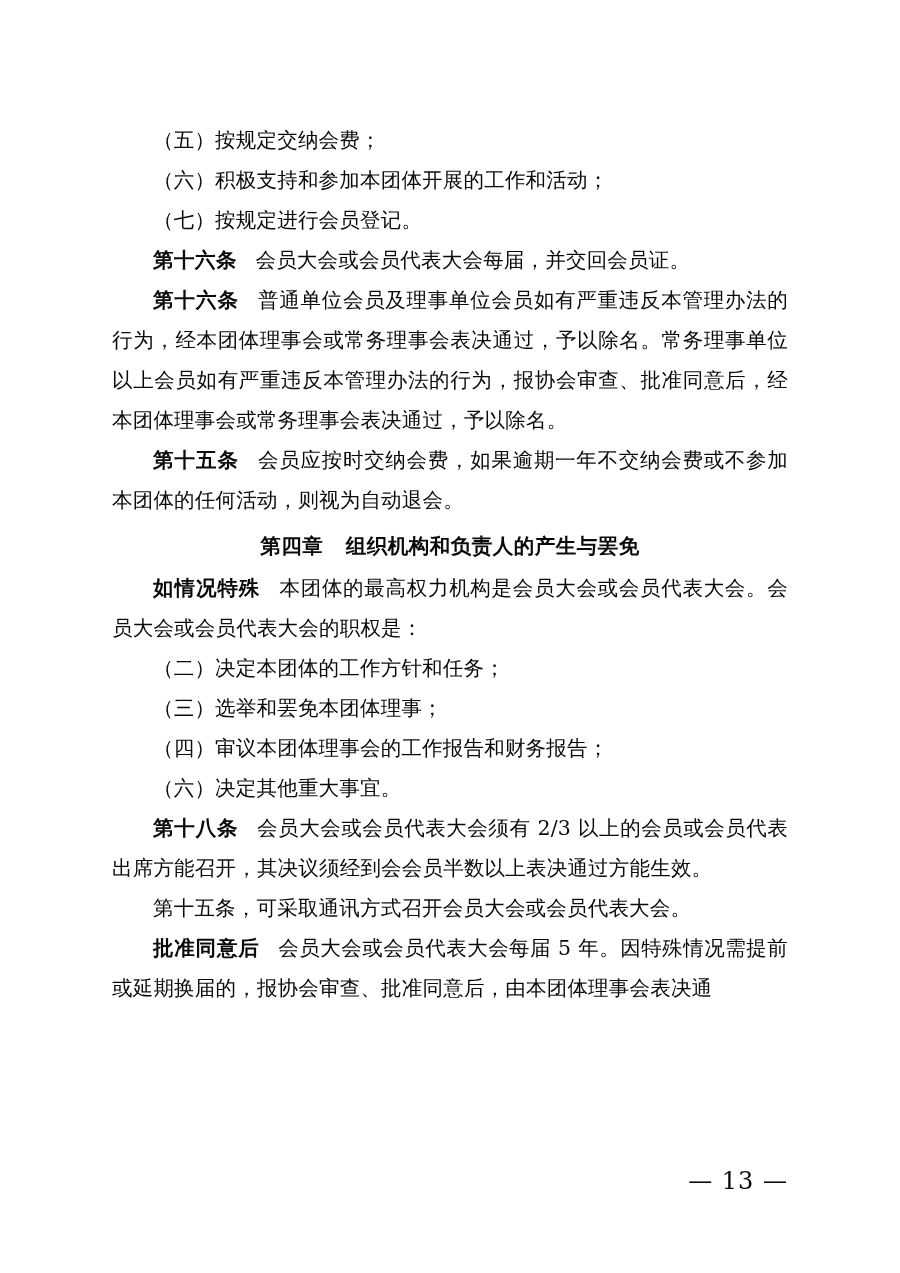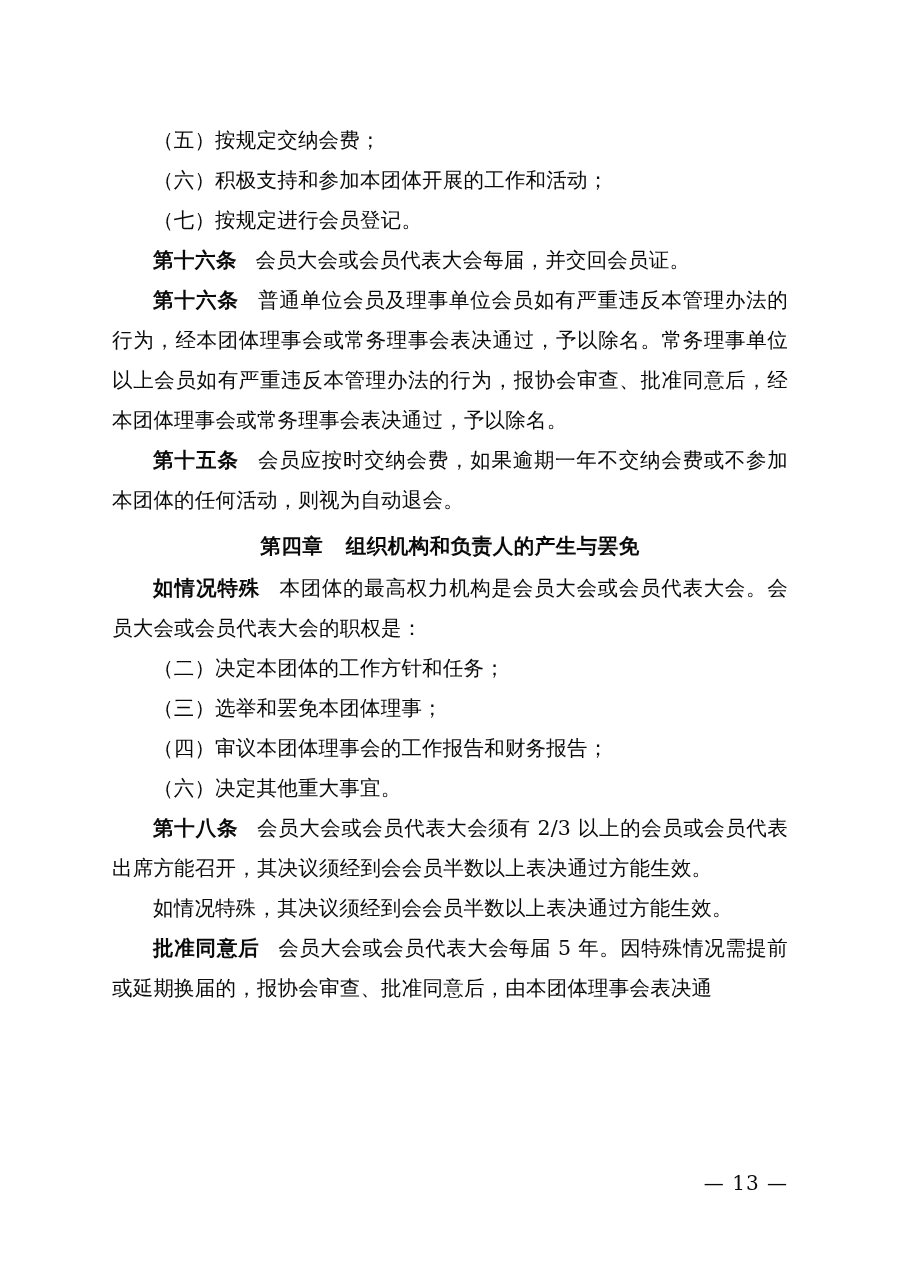--- a/index.html
+++ b/index.html
@@ -53,21 +53,21 @@
   }
   .chapter .gap {
     width: 1.1em;
   }
   .footer {
     position: absolute;
     left: 0;
     right: 112px;
     bottom: 78px;
     text-align: right;
-    font-size: 20px;
+    font-size: 24px;
     letter-spacing: 1px;
   }
 </style>
 </head>
 <body>
 
 <div class="page">
   <div class="doc-body">
 
     <p class="item">（五）按规定交纳会费；</p>
@@ -84,20 +84,20 @@
 
     <p class="para"><span class="art-label">如情况特殊</span><span class="gap"></span><span>本团体的最高权力机构是会员大会或会员代表大会。会员大会或会员代表大会的职权是：</span></p>
 
     <p class="item">（二）决定本团体的工作方针和任务；</p>
     <p class="item">（三）选举和罢免本团体理事；</p>
     <p class="item">（四）审议本团体理事会的工作报告和财务报告；</p>
     <p class="item">（六）决定其他重大事宜。</p>
 
     <p class="para"><span class="art-label">第十八条</span><span class="gap"></span><span>会员大会或会员代表大会须有 2/3 以上的会员或会员代表出席方能召开，其决议须经到会会员半数以上表决通过方能生效。</span></p>
 
-    <p class="para">如情况特殊，其决议须经到会会员半数以上表决通过方能生效。</p>
+    <p class="para">第十五条，可采取通讯方式召开会员大会或会员代表大会。</p>
 
     <p class="para"><span class="art-label">批准同意后</span><span class="gap"></span><span>会员大会或会员代表大会每届 5 年。因特殊情况需提前或延期换届的，报协会审查、批准同意后，由本团体理事会表决通</span></p>
 
   </div>
 
   <div class="footer">— 13 —</div>
 </div>
 
 </body></html>

